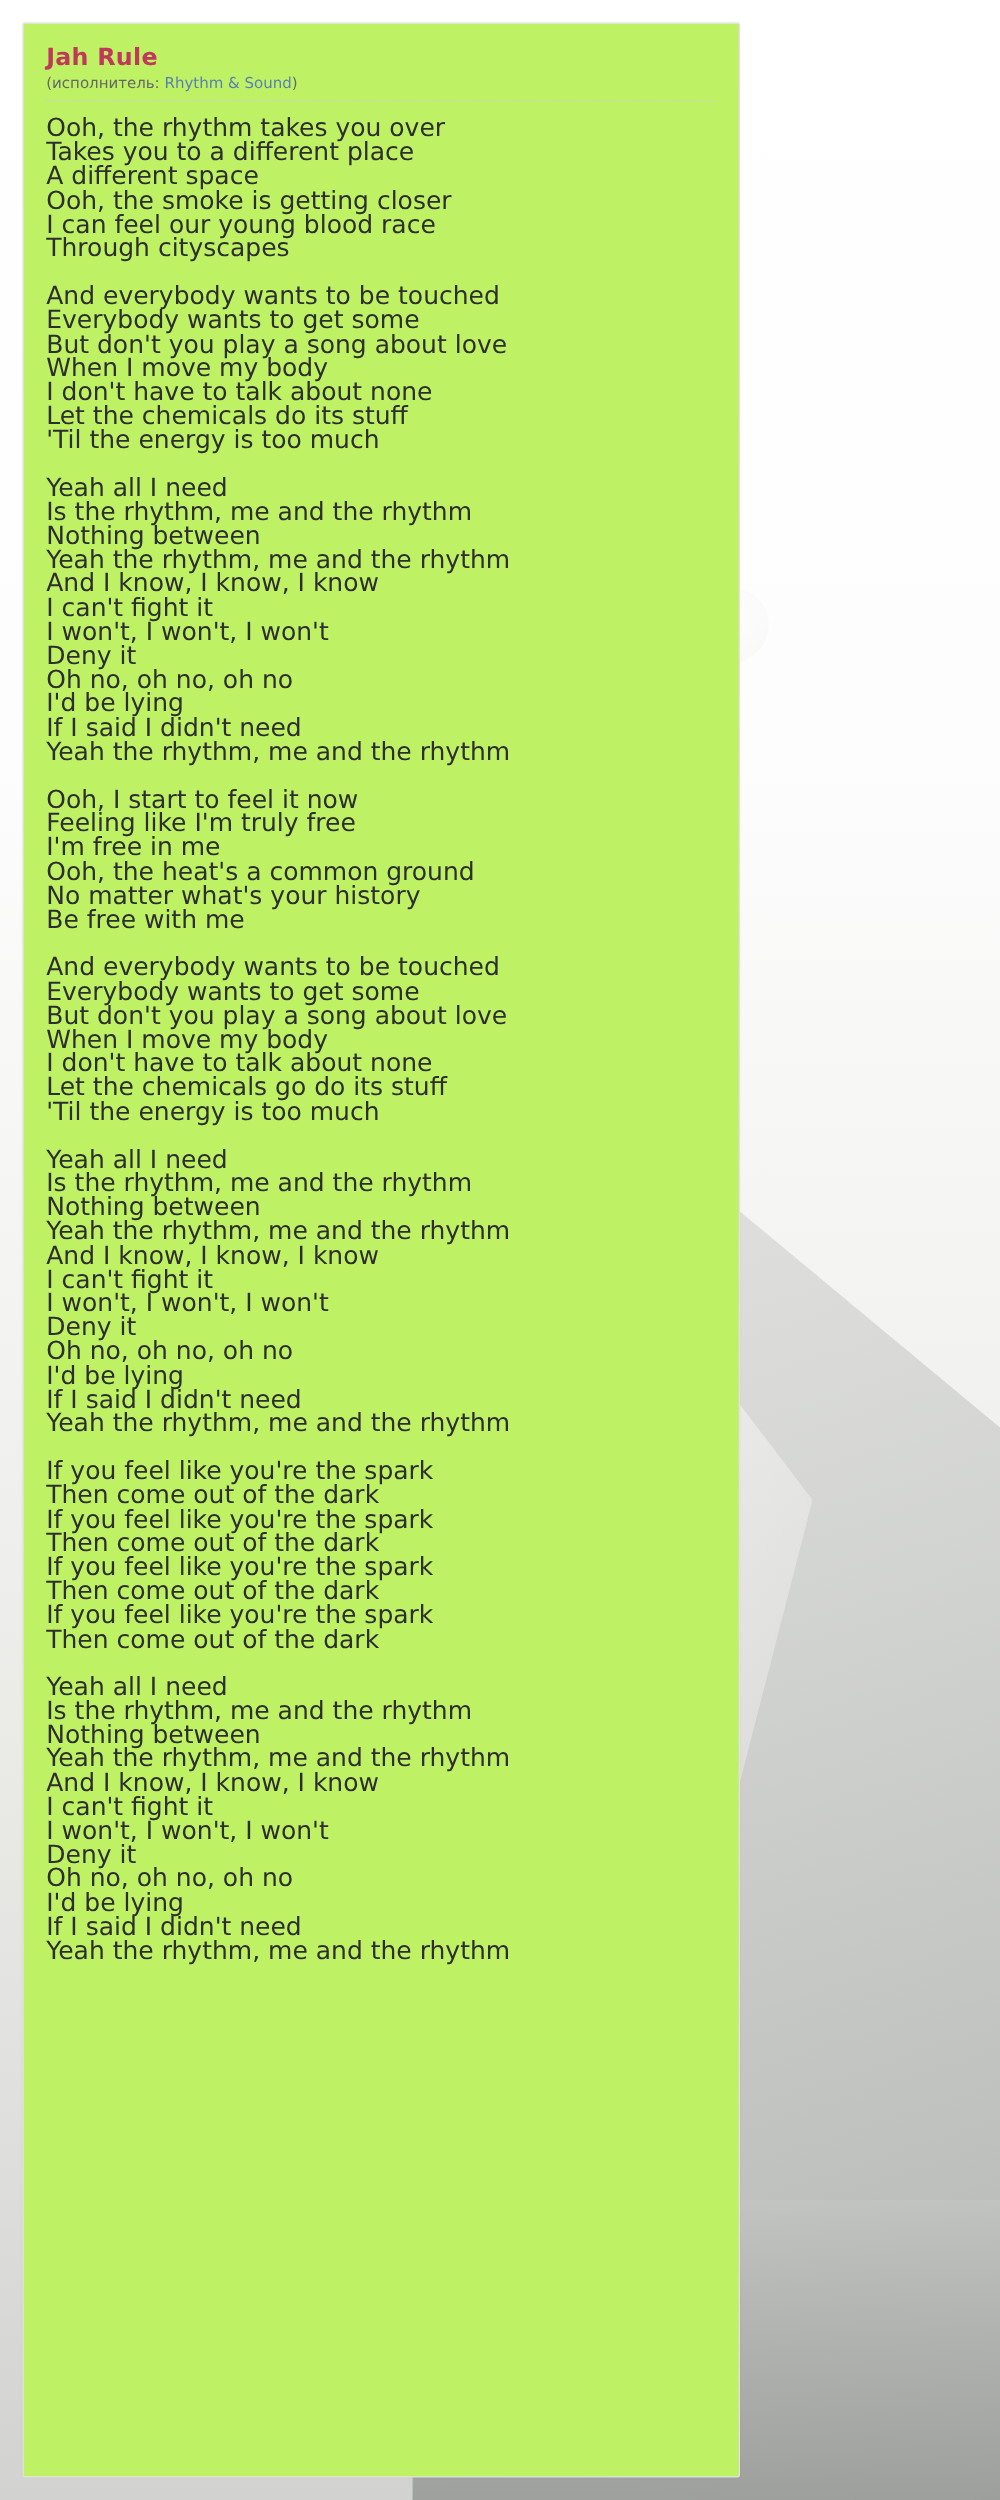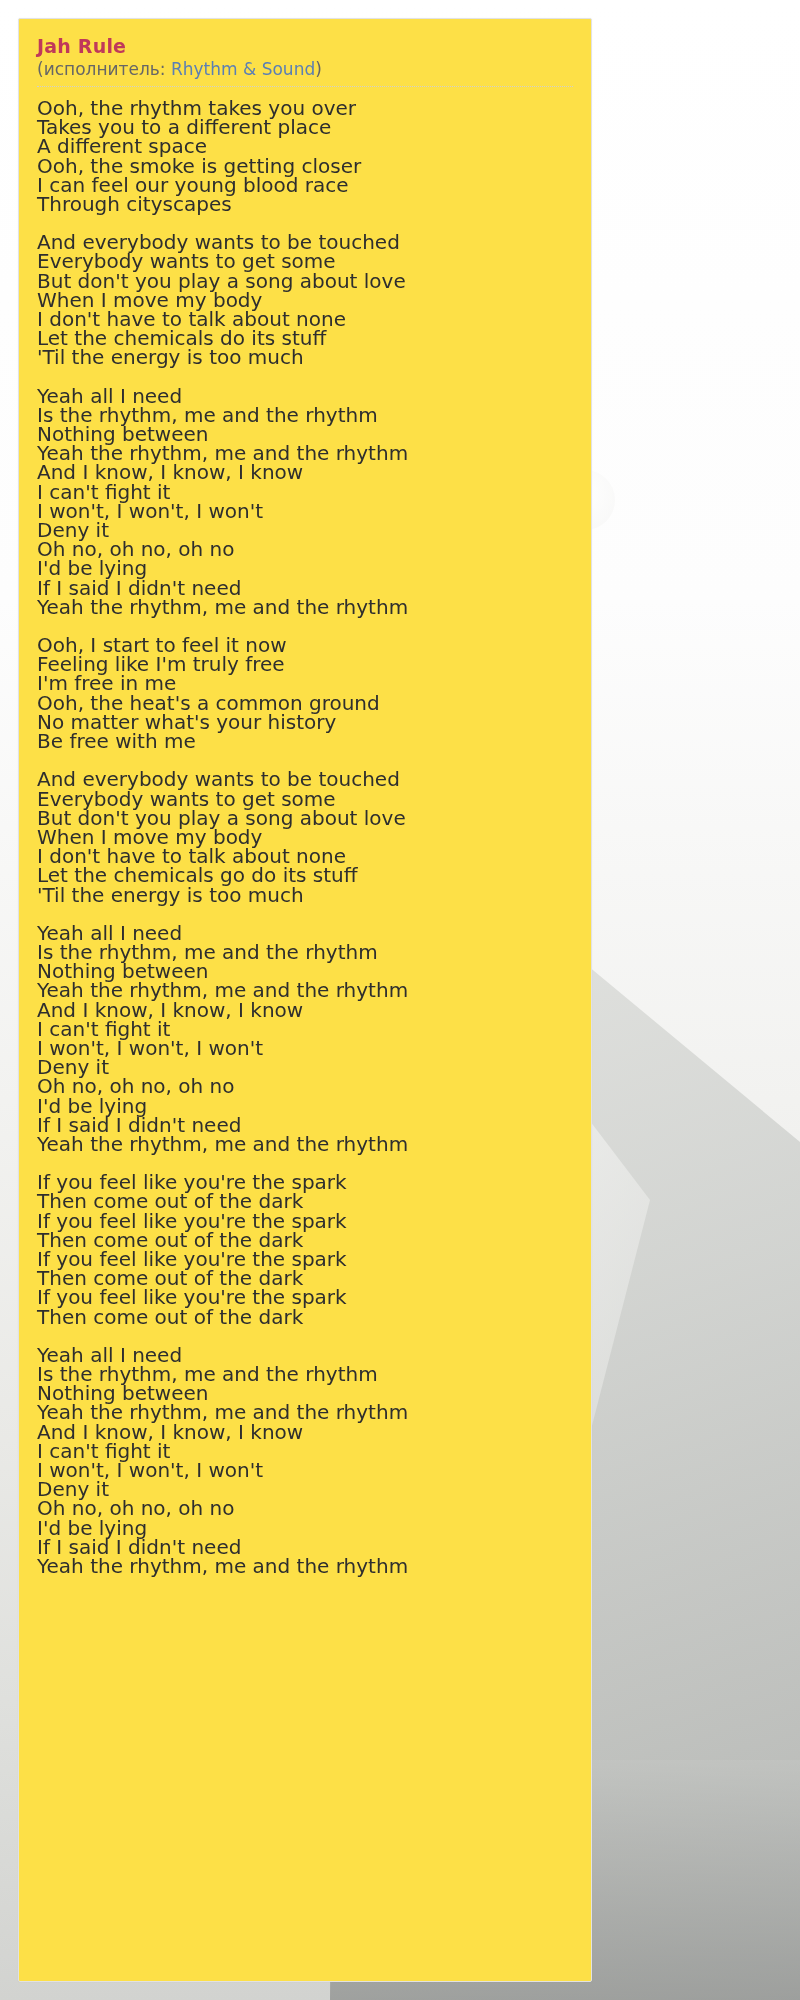--- a/index.html
+++ b/index.html
@@ -59,38 +59,38 @@
     background: linear-gradient(180deg, rgba(196,198,195,0.55), rgba(150,152,150,0.75));
   }
 
   
   #lyrics-card {
     position: absolute;
     left: 18px;
     top: 18px;
     width: 574px;
     min-height: 1964px;
-    background: #fde047;
+    background: #bef264;
     border: 1px solid #e2e2e2;
     border-radius: 2px;
     box-sizing: border-box;
     padding: 16px 18px 24px 18px;
     box-shadow: 0 0 2px rgba(0,0,0,0.04);
   }
 
   #song-title {
     font-size: 19px;
     color: #c0395a;
     font-weight: bold;
     margin: 0 0 2px 0;
     letter-spacing: 0.2px;
   }
 
   #artist-line {
-    font-size: 17px;
+    font-size: 12px;
     color: #666666;
     padding-bottom: 7px;
     border-bottom: 1px dotted #cfcfcf;
     margin-bottom: 12px;
   }
   #artist-link {
     color: #5a7fb5;
     text-decoration: none;
   }
 

